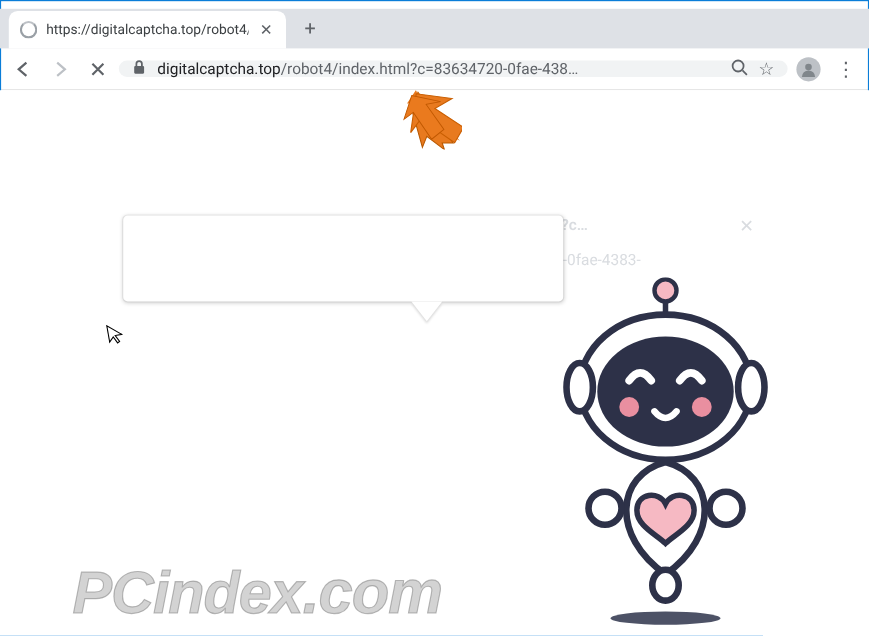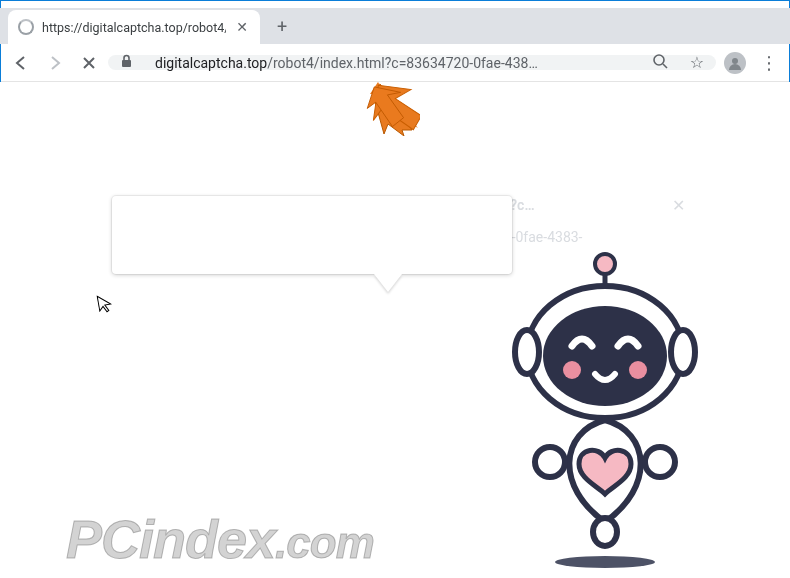--- a/index.html
+++ b/index.html
@@ -105,21 +105,21 @@
   }
   .nav-btn.disabled { color: #bdc1c6; }
   .omnibox {
     flex: 1;
     height: 15px;
     background: #f1f3f4;
     border-radius: 15px;
     display: flex;
     align-items: center;
     padding: 0 12px;
-    gap: 22px;
+    gap: 10px;
     font-size: 14px;
     color: #202124;
   }
   .omnibox .lock { color: #5f6368; font-size: 12px; }
   .omnibox .url-text { flex: 1; white-space: nowrap; overflow: hidden; }
   .omnibox .url-text .domain { color: #202124; }
   .omnibox .url-text .pathq { color: #5f6368; }
   .toolbar-icon {
     width: 30px; height: 30px;
     display: flex; align-items: center; justify-content: center;
@@ -227,21 +227,21 @@
     font-size: 54px;
     font-weight: bold;
     font-style: italic;
     letter-spacing: -1px;
     color: rgba(130,130,130,0.35);
     -webkit-text-stroke: 1px rgba(120,120,120,0.5);
     white-space: nowrap;
   }
   .watermark .pc { }
   .watermark .risk { }
-  .watermark .com { font-size: 44px; }
+  .watermark .com { font-size: 56px; }
 </style>
 </head>
 <body>
 
 <div class="outer-border"></div>
 <div class="titlebar"></div>
 
 <div class="window-controls">
   <div class="win-btn">–</div>
   <div class="win-btn">

